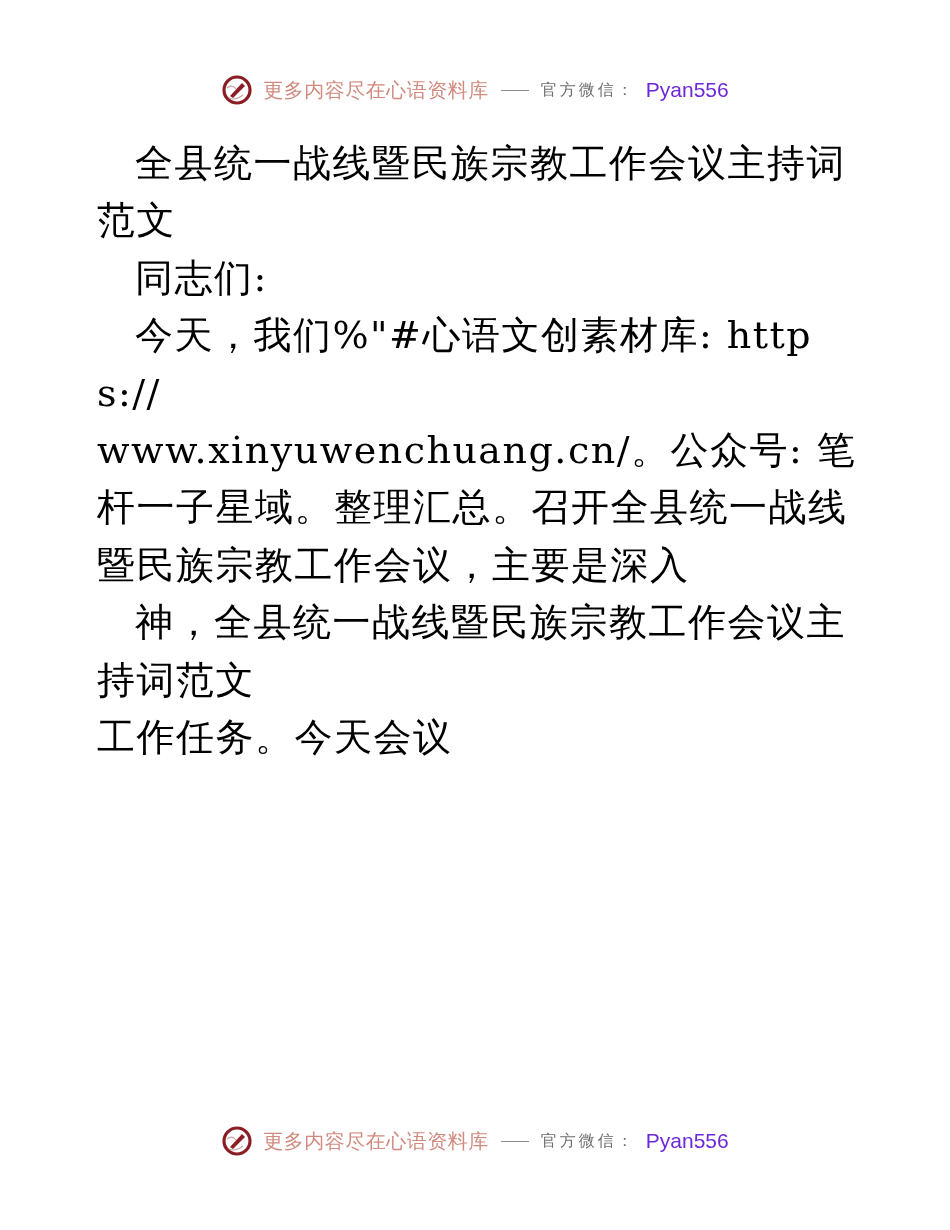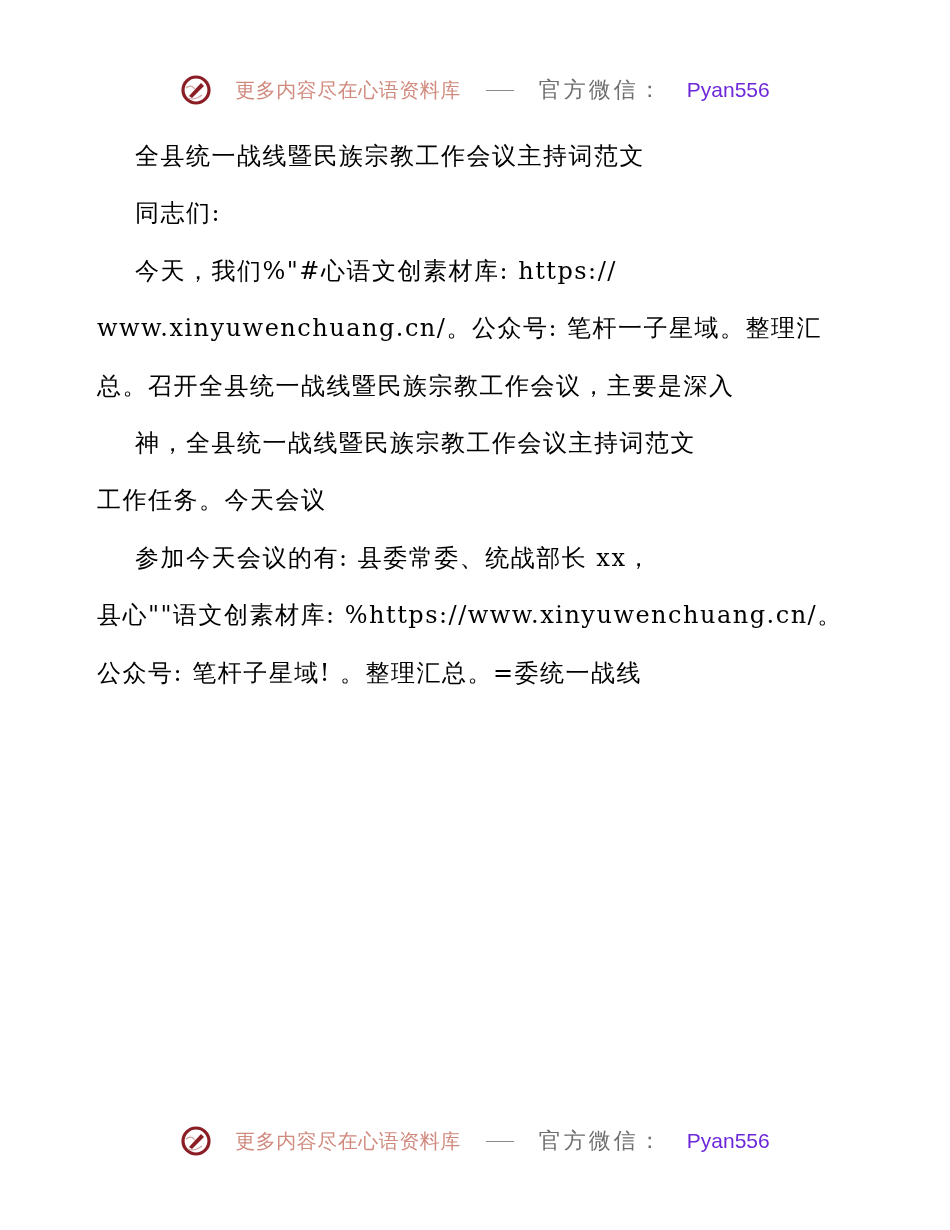--- a/index.html
+++ b/index.html
@@ -20,21 +20,21 @@
       height: 40px;
       display: flex;
       align-items: center;
       justify-content: center;
     }
     .banner.top { top: 70px; }
     .banner.bottom { top: 1121px; }
     .banner-inner {
       display: flex;
       align-items: center;
-      gap: 23px;
+      gap: 10px;
     }
     .banner-logo {
       width: 32px;
       height: 32px;
       display: inline-block;
     }
     .banner-text-red {
       font-family: "DejaVu Serif", serif;
       font-size: 20px;
       color: #d08a7e;
@@ -42,36 +42,36 @@
     }
     .banner-dash {
       display: inline-block;
       width: 28px;
       height: 1px;
       background: #8a8a8a;
       margin: 0 2px;
     }
     .banner-text-gray {
       font-family: "DejaVu Serif", serif;
-      font-size: 22px;
+      font-size: 16px;
       color: #6e6e6e;
       letter-spacing: 3px;
     }
     .banner-id {
       font-family: "Liberation Sans", sans-serif;
       font-size: 21px;
       color: #6d28d9;
     }
     .doc {
       position: absolute;
       left: 97px;
-      top: 128px;
+      top: 135px;
       width: 760px;
       font-family: "DejaVu Serif", serif;
-      font-size: 24px;
+      font-size: 38px;
       line-height: 57.4px;
       color: #000000;
       letter-spacing: 1.5px;
     }
     .doc p {
       margin: 0;
       padding: 0;
       word-break: break-all;
     }
     .doc .indent { text-indent: 38px; }
@@ -98,21 +98,20 @@
   <p class="indent">全县统一战线暨民族宗教工作会议主持词范文</p>
   <p class="indent">同志们:</p>
 
   <p><span style="padding-left:38px">今天，我们%"#心语文创素材库: https://</span><br><span>www.xinyuwenchuang.cn/。公众号: 笔杆一子星域。整理汇总。召开全县统一战线暨民族宗教工作会议，主要是深入</span></p>
 
 
   <p><span style="padding-left:38px">神，全县统一战线暨民族宗教工作会议主持词范文</span><br><span>工作任务。今天会议</span></p>
 
 
 
-  <p><span style="padding-left:38px">参加今天会议的有: 县委常委、统战部长 xx，</span><br><span>县心""语文创素材库: %https://www.xinyuwenchuang.cn/。公众号: 笔杆子星域! 。整理汇总。=委统一战线</span></p>
 </div>
 
 <div class="banner bottom">
   <div class="banner-inner">
     <svg class="banner-logo" viewBox="0 0 32 32">
       <circle cx="16" cy="16" r="13" fill="none" stroke="#8b1e24" stroke-width="3.2"></circle>
       <path d="M9 22 L21 9 L24 12 L12 24 Z" fill="#8b1e24"></path>
       <path d="M6 14 Q11 10 15 15" fill="none" stroke="#c9a0a0" stroke-width="1.2"></path>
       <path d="M8 24 Q14 27 22 21" fill="none" stroke="#c9a0a0" stroke-width="1.2"></path>
     </svg>

